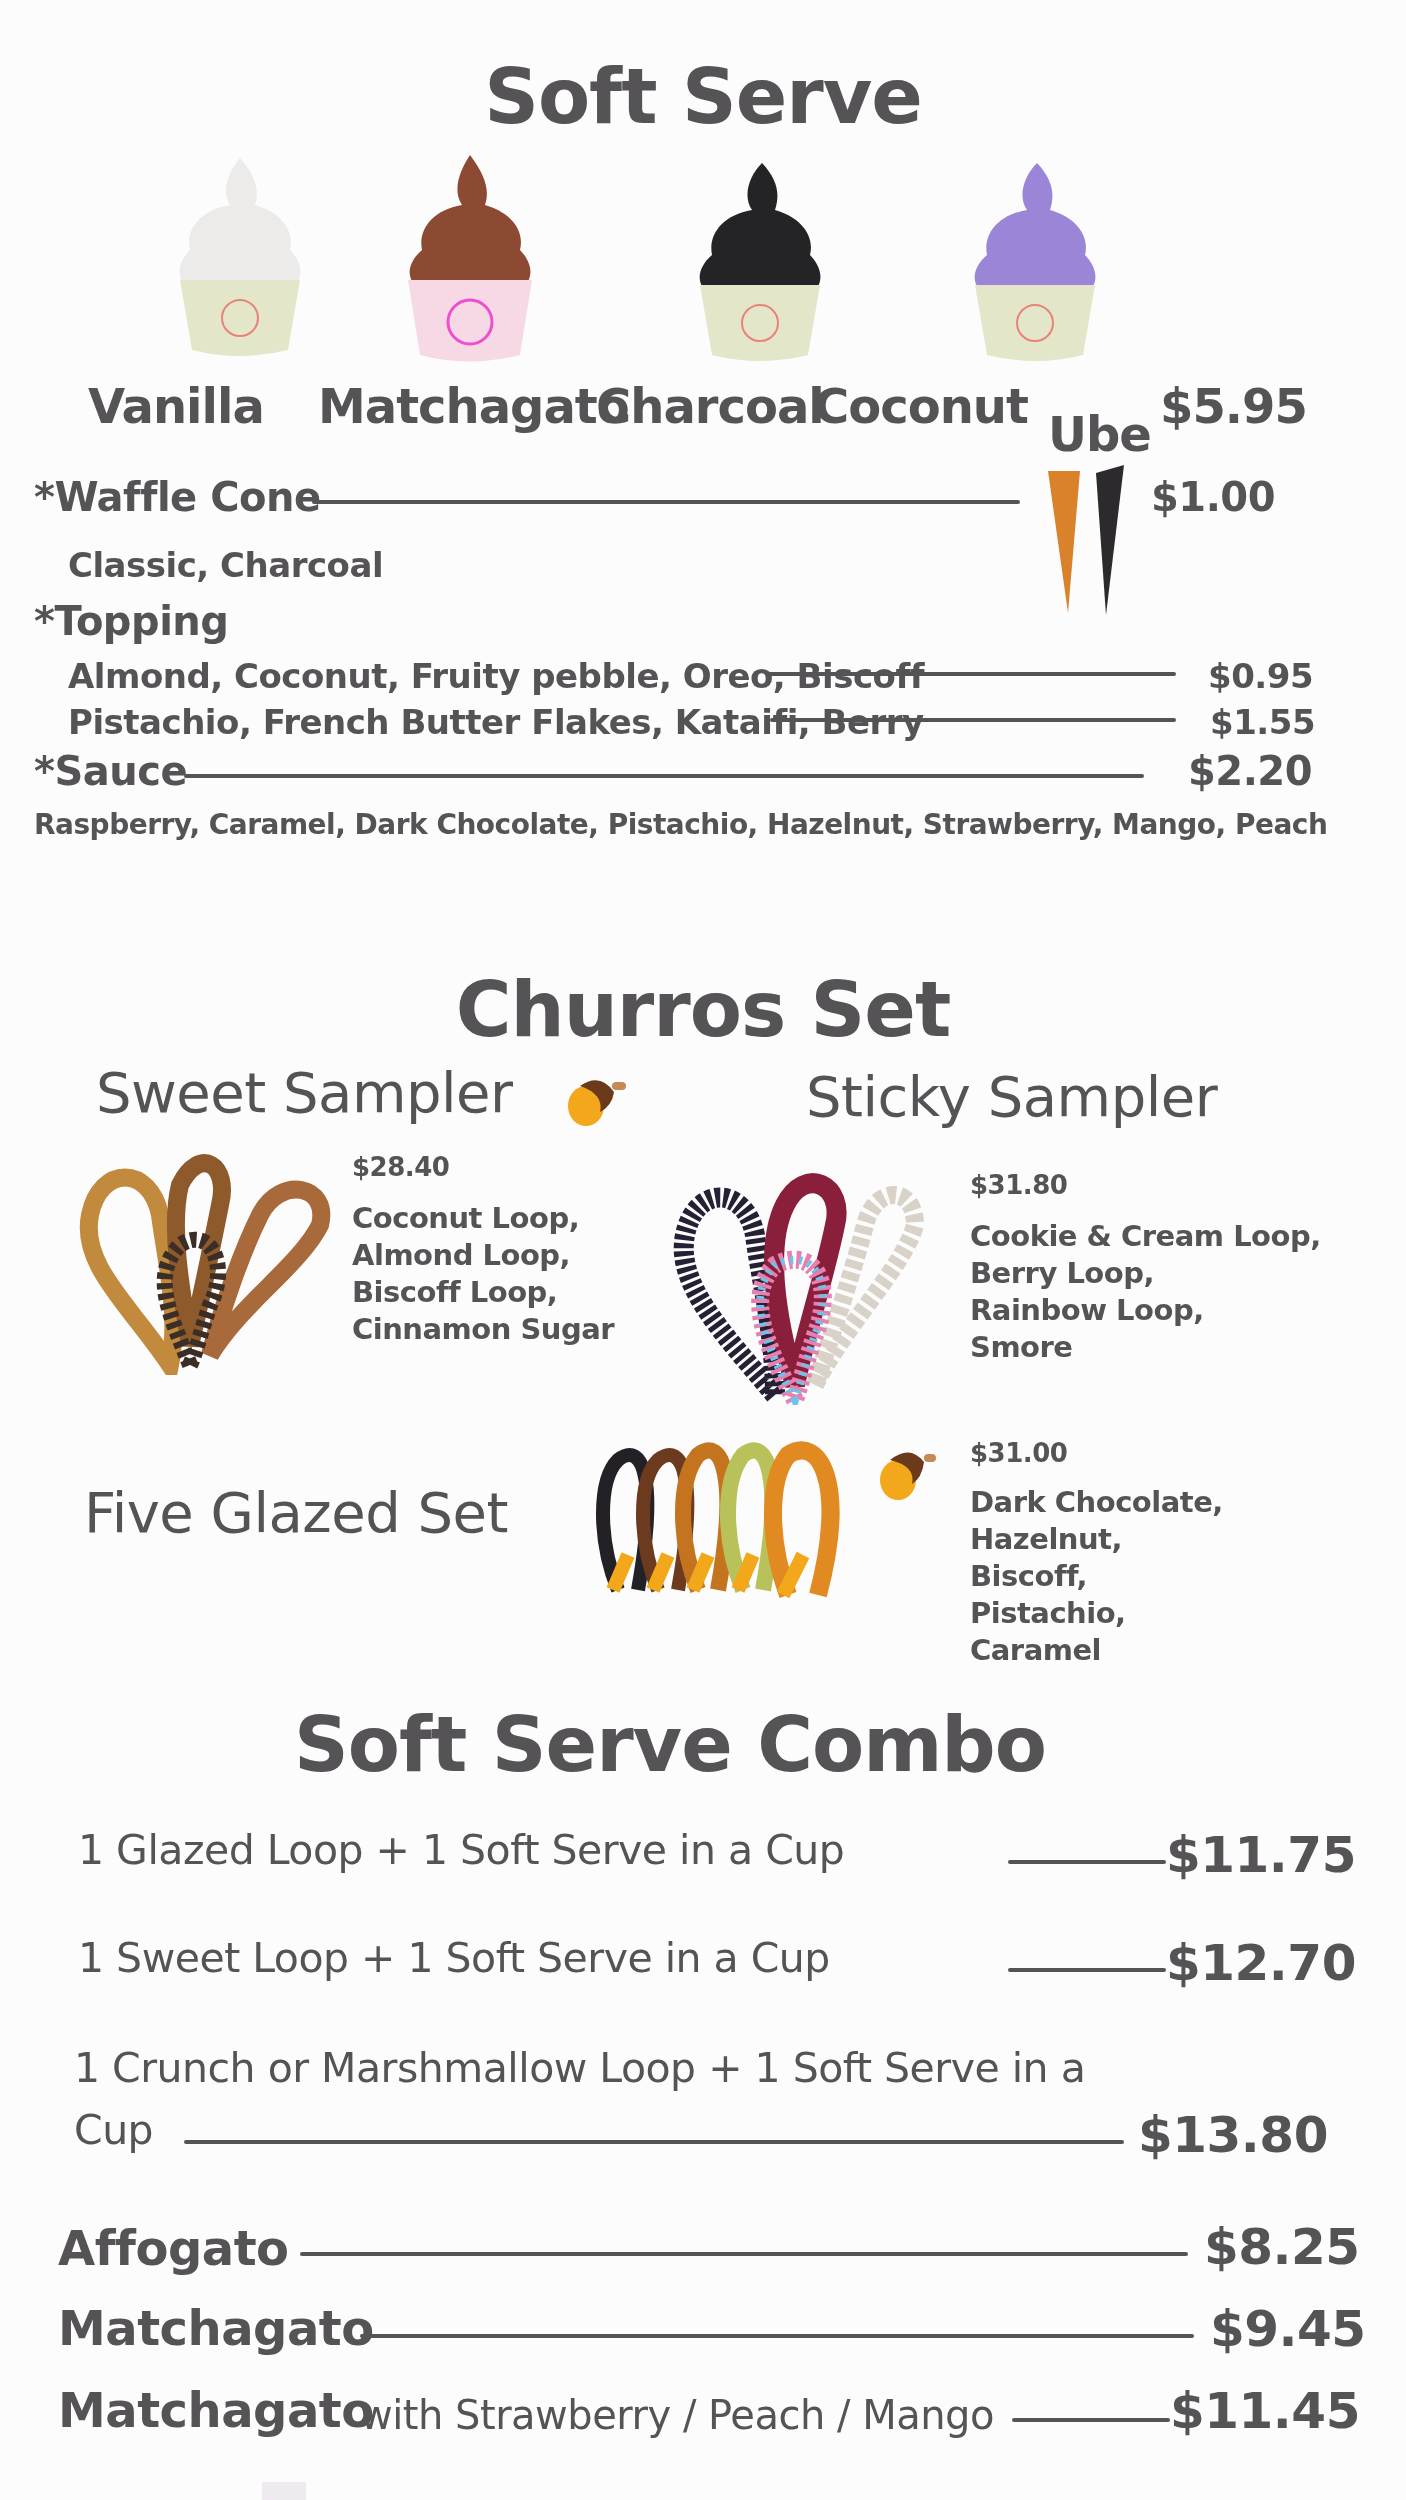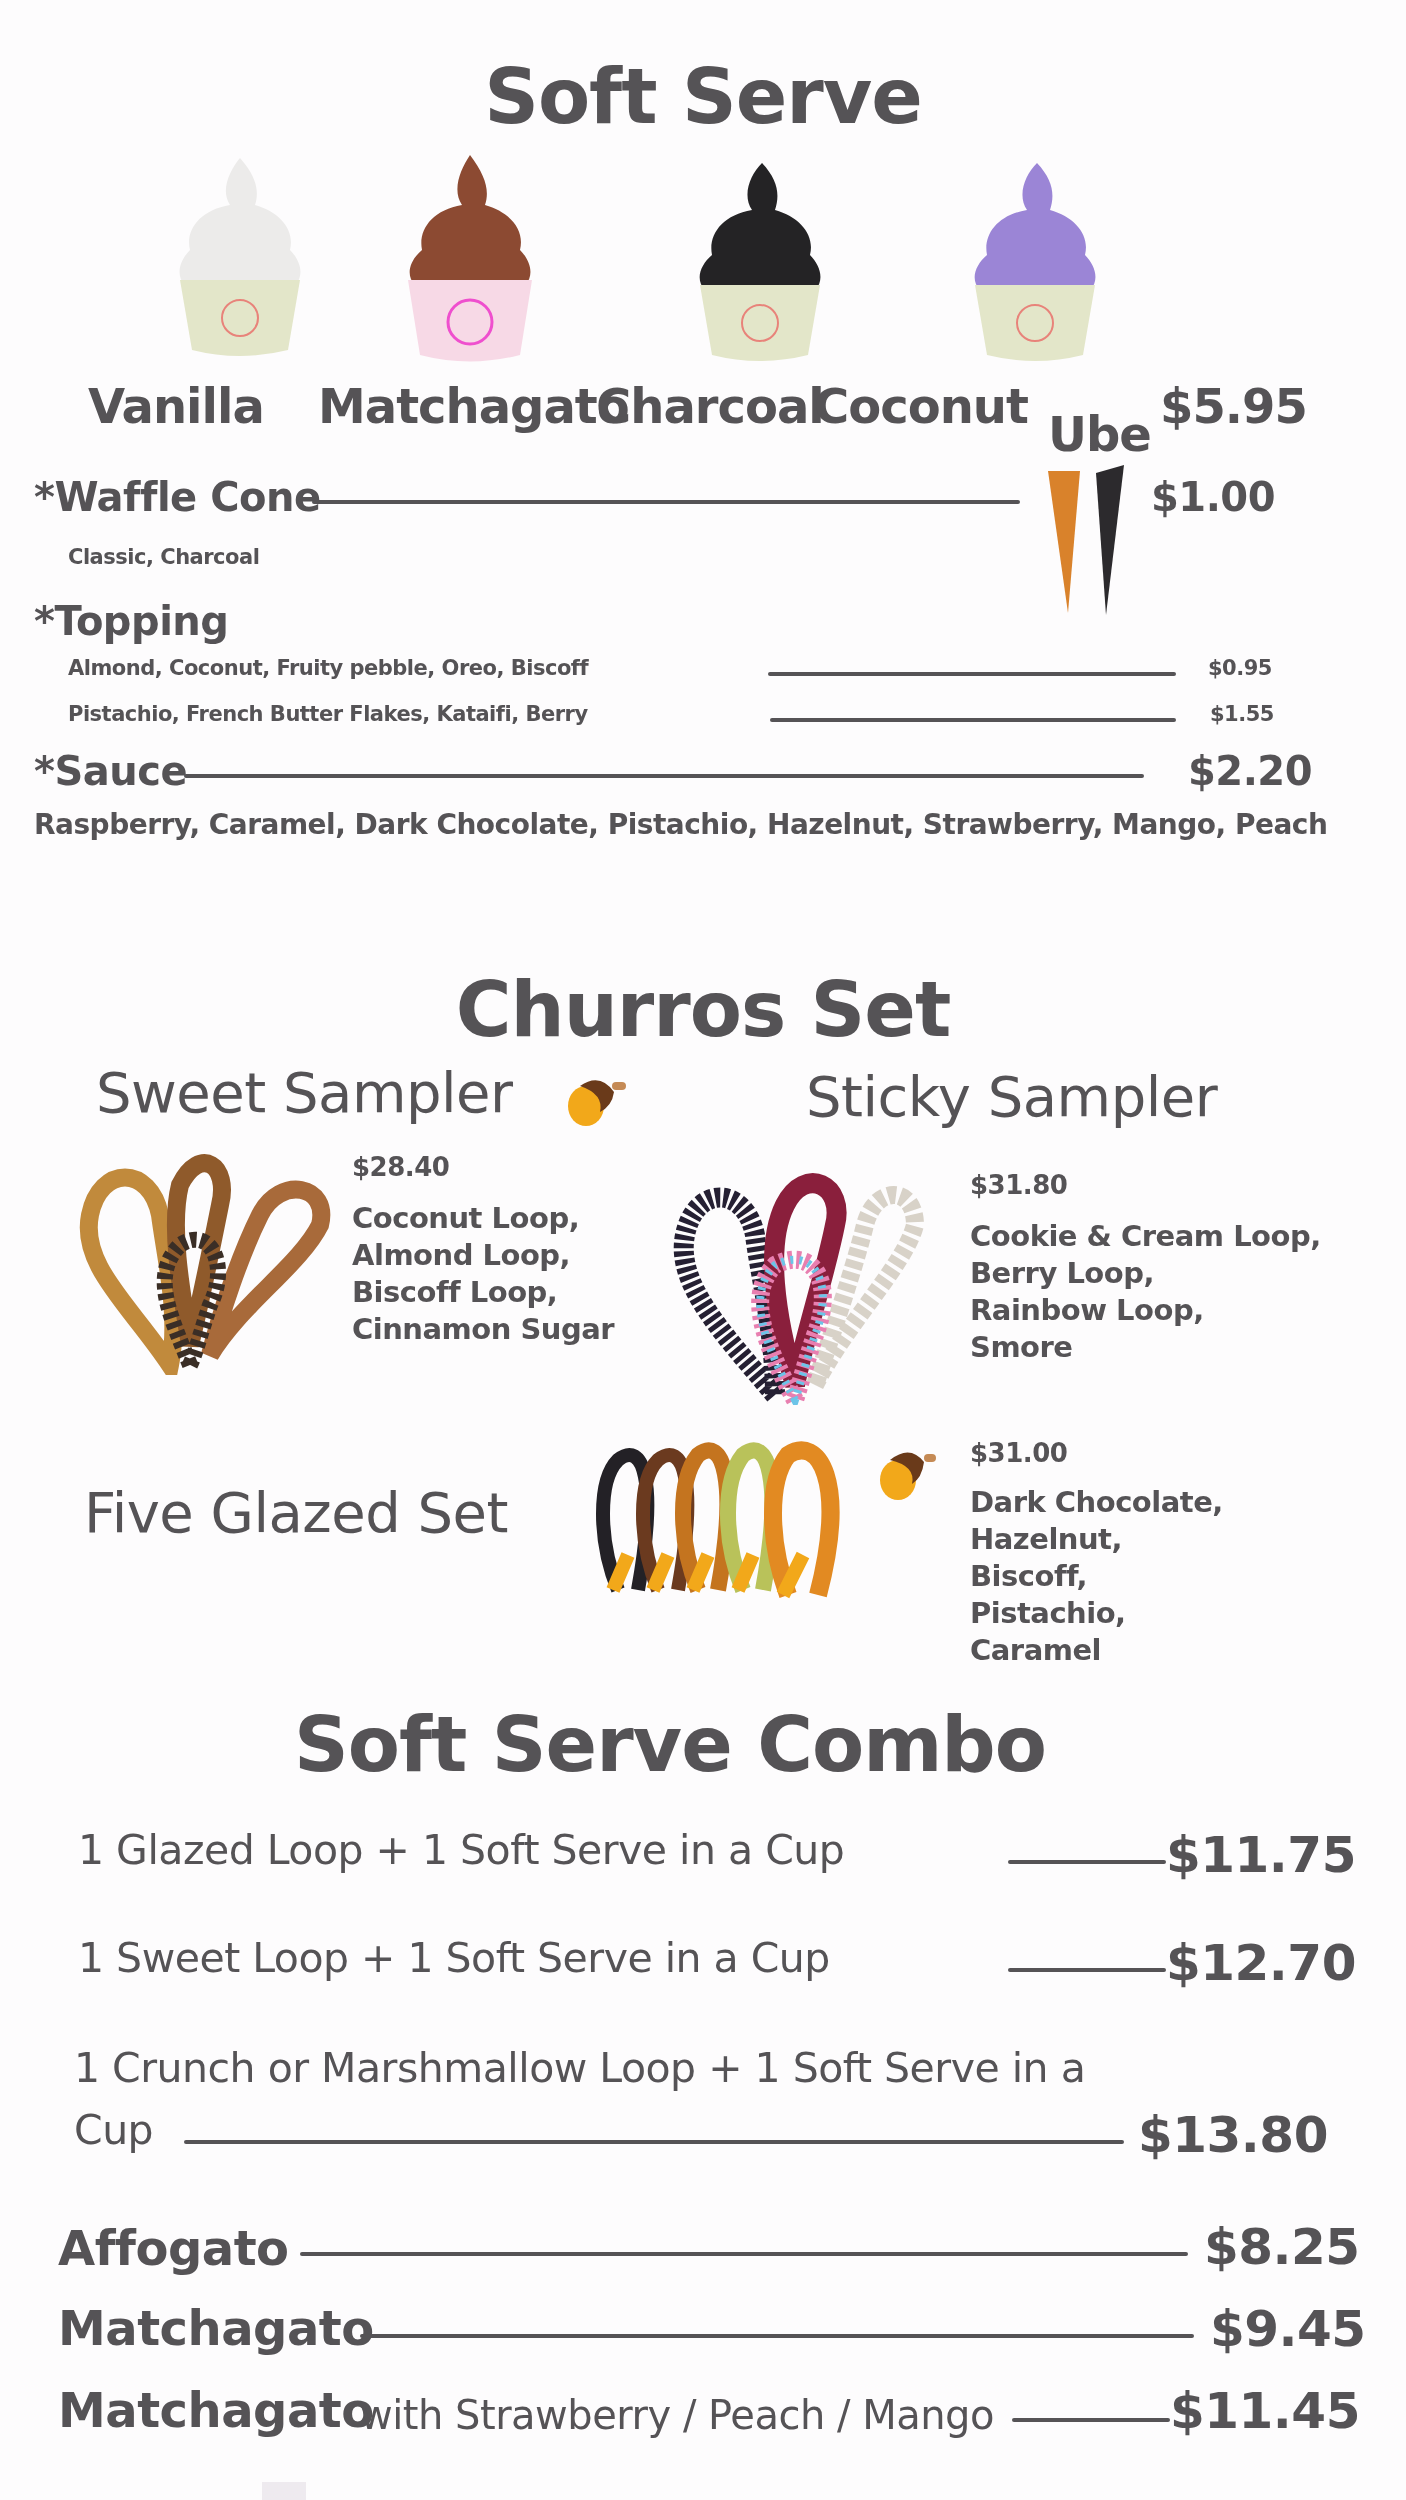--- a/index.html
+++ b/index.html
@@ -3,21 +3,21 @@
 <meta charset="utf-8">
 <style>
   * { box-sizing: border-box; margin: 0; padding: 0; }
   html, body { width: 1406px; height: 2500px; background: #fdfcfd; overflow: hidden; }
   body { position: relative; font-family: "DejaVu Sans", sans-serif; color: #555356; font-weight: bold; }
   .abs { position: absolute; }
   .h1 { font-size: 76px; letter-spacing: -1px; white-space: nowrap; }
   .center-x { left: 0; width: 100%; text-align: center; }
   .flavor { font-size: 48px; letter-spacing: -1px; white-space: nowrap; }
   .lbl-lg { font-size: 40px; letter-spacing: -0.5px; white-space: nowrap; }
-  .lbl-sm { font-size: 21px; letter-spacing: -0.5px; white-space: nowrap; }
+  .lbl-sm { font-size: 34px; letter-spacing: -0.5px; white-space: nowrap; }
   .lbl-xs { font-size: 28px; letter-spacing: -0.5px; white-space: nowrap; }
   .rule { position: absolute; height: 4px; background: #555356; border-radius: 2px; }
   .sampler { font-size: 56px; font-weight: normal; letter-spacing: -0.5px; white-space: nowrap; }
   .price-md { font-size: 26px; letter-spacing: -0.5px; }
   .desc { font-size: 29px; line-height: 37px; letter-spacing: -0.5px; white-space: nowrap; }
   .combo { font-size: 41px; font-weight: normal; letter-spacing: -0.5px; white-space: nowrap; }
   .combo-b { font-size: 48px; font-weight: bold; letter-spacing: -0.5px; white-space: nowrap; }
   .combo-price { font-size: 50px; font-weight: bold; letter-spacing: -0.5px; white-space: nowrap; }
   svg { display: block; }
 </style>

